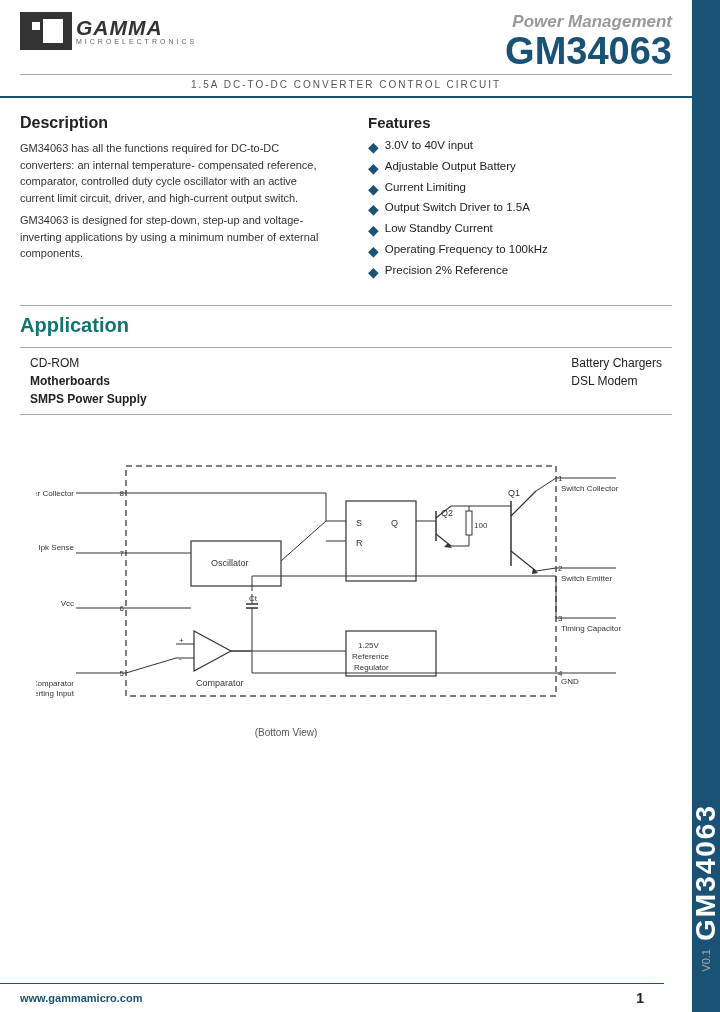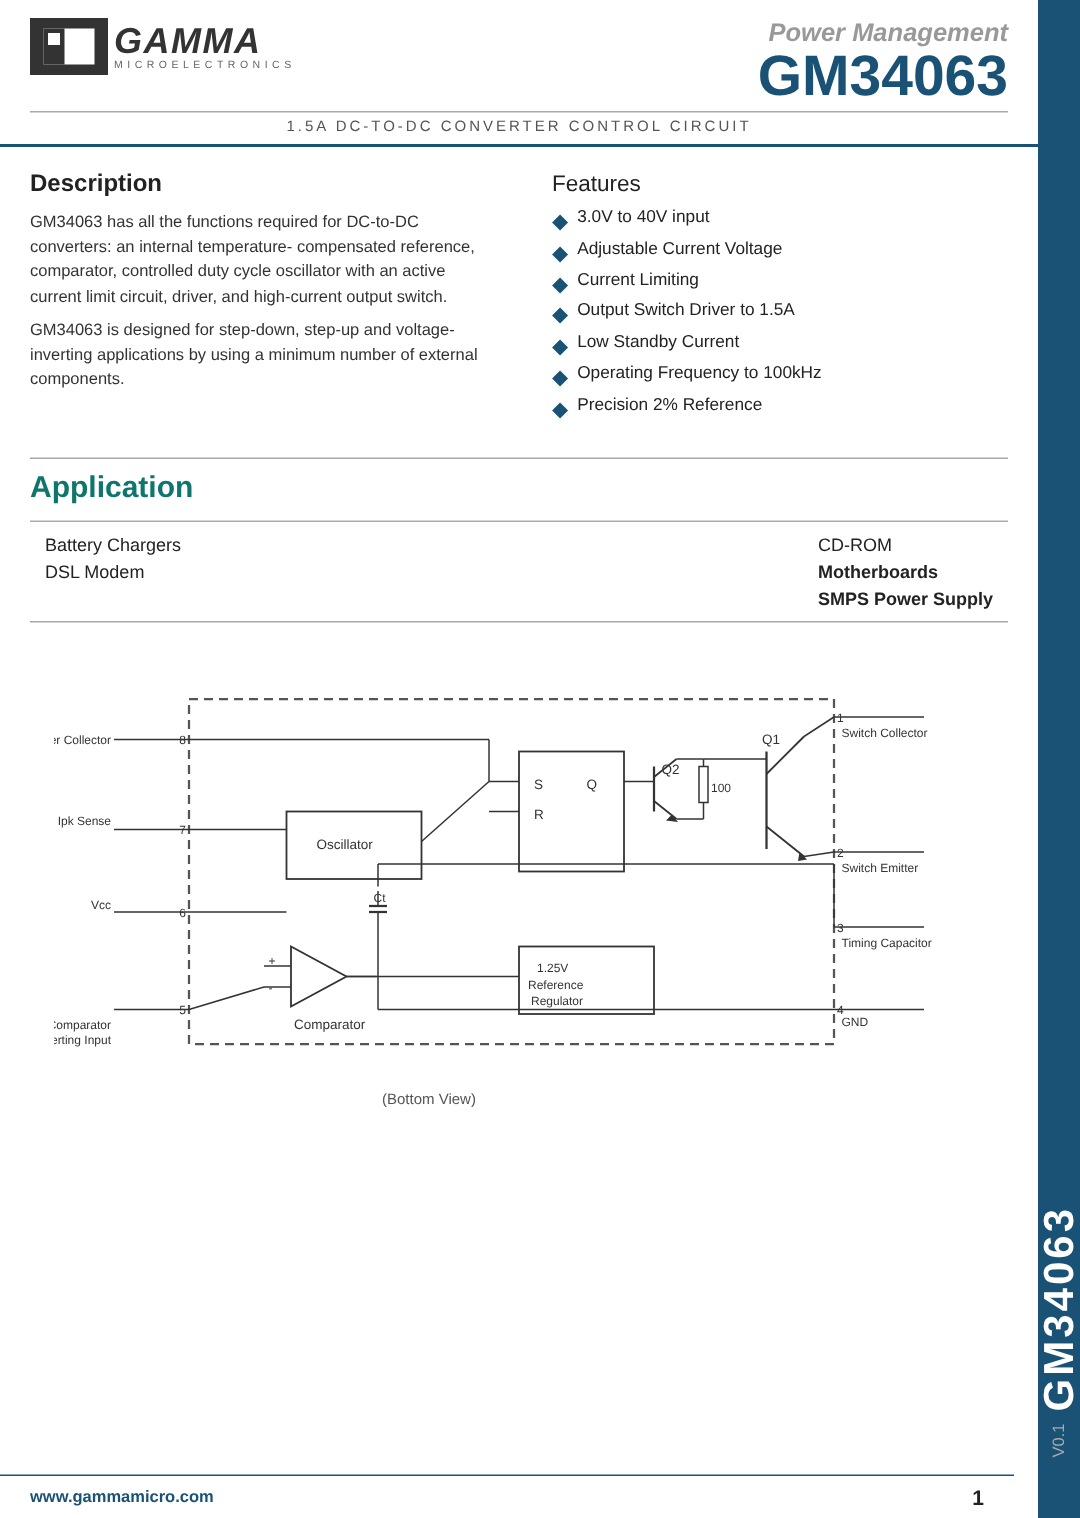--- a/index.html
+++ b/index.html
@@ -77,21 +77,21 @@
       align-items: center;
       justify-content: center;
       margin-right: 4px;
       position: relative;
     }
     .logo-text {
       display: flex;
       flex-direction: column;
     }
     .logo-gamma {
-      font-size: 24px;
+      font-size: 21px;
       font-weight: 900;
       color: #333;
       letter-spacing: 1px;
       line-height: 1;
       font-style: italic;
     }
     .logo-micro {
       font-size: 7px;
       color: #666;
       letter-spacing: 3px;
@@ -149,21 +149,21 @@
       font-size: 11px;
       line-height: 1.5;
       color: #333;
     }
     .section-body p {
       margin-bottom: 6px;
     }
 
     .features-title {
       font-size: 15px;
-      font-weight: normal;
+      font-weight: bold;
       color: #222;
       margin-bottom: 8px;
     }
     .feature-item {
       display: flex;
       align-items: flex-start;
       margin-bottom: 4px;
       font-size: 11.5px;
     }
     .feature-bullet {
@@ -238,21 +238,21 @@
     .schematic-svg {
       width: 100%;
       height: 100%;
     }
 
     
     .footer {
       position: absolute;
       bottom: 0;
       left: 0;
-      right: 16px;
+      right: 28px;
       display: flex;
       justify-content: space-between;
       align-items: center;
       padding: 6px 20px;
       border-top: 1px solid #1a5276;
       margin-top: 36px;
     }
     .footer-website {
       color: #1a5276;
       font-size: 11px;
@@ -306,21 +306,21 @@
       <div class="col-right">
         <div class="features-title">Features</div>
         <div id="features-list">
 
         <div class="feature-item">
               <span class="feature-bullet">◆</span>
               <span>3.0V to 40V input</span>
             </div>
             <div class="feature-item">
               <span class="feature-bullet">◆</span>
-              <span>Adjustable Current Voltage</span>
+              <span>Adjustable Output Battery</span>
             </div>
             <div class="feature-item">
               <span class="feature-bullet">◆</span>
               <span>Current Limiting</span>
             </div>
             <div class="feature-item">
               <span class="feature-bullet">◆</span>
               <span>Output Switch Driver to 1.5A</span>
             </div>
             <div class="feature-item">
@@ -338,28 +338,28 @@
           </div>
       </div>
     </div>
 
     <hr class="divider">
 
     <div class="app-section">
       <div class="app-title">Application</div>
       <div class="app-table">
         <div class="app-table-inner">
-          <div class="app-col" id="app-col-right">
-              <div class="app-item">Battery Chargers</div>
-              <div class="app-item">DSL Modem</div>
-            </div>
           <div class="app-col" id="app-col-left">
               <div class="app-item">CD-ROM</div>
               <div class="app-item bold">Motherboards</div>
               <div class="app-item bold">SMPS Power Supply</div>
+            </div>
+          <div class="app-col" id="app-col-right">
+              <div class="app-item">Battery Chargers</div>
+              <div class="app-item">DSL Modem</div>
             </div>
         </div>
       </div>
     </div>
 
     <div class="schematic-section">
       <div class="schematic-area">
         <svg class="schematic-svg" viewBox="0 0 620 310" xmlns="http://www.w3.org/2000/svg">
 
           <rect x="90" y="30" width="430" height="230" fill="none" stroke="#555" stroke-width="1.5" stroke-dasharray="6,4"></rect>

